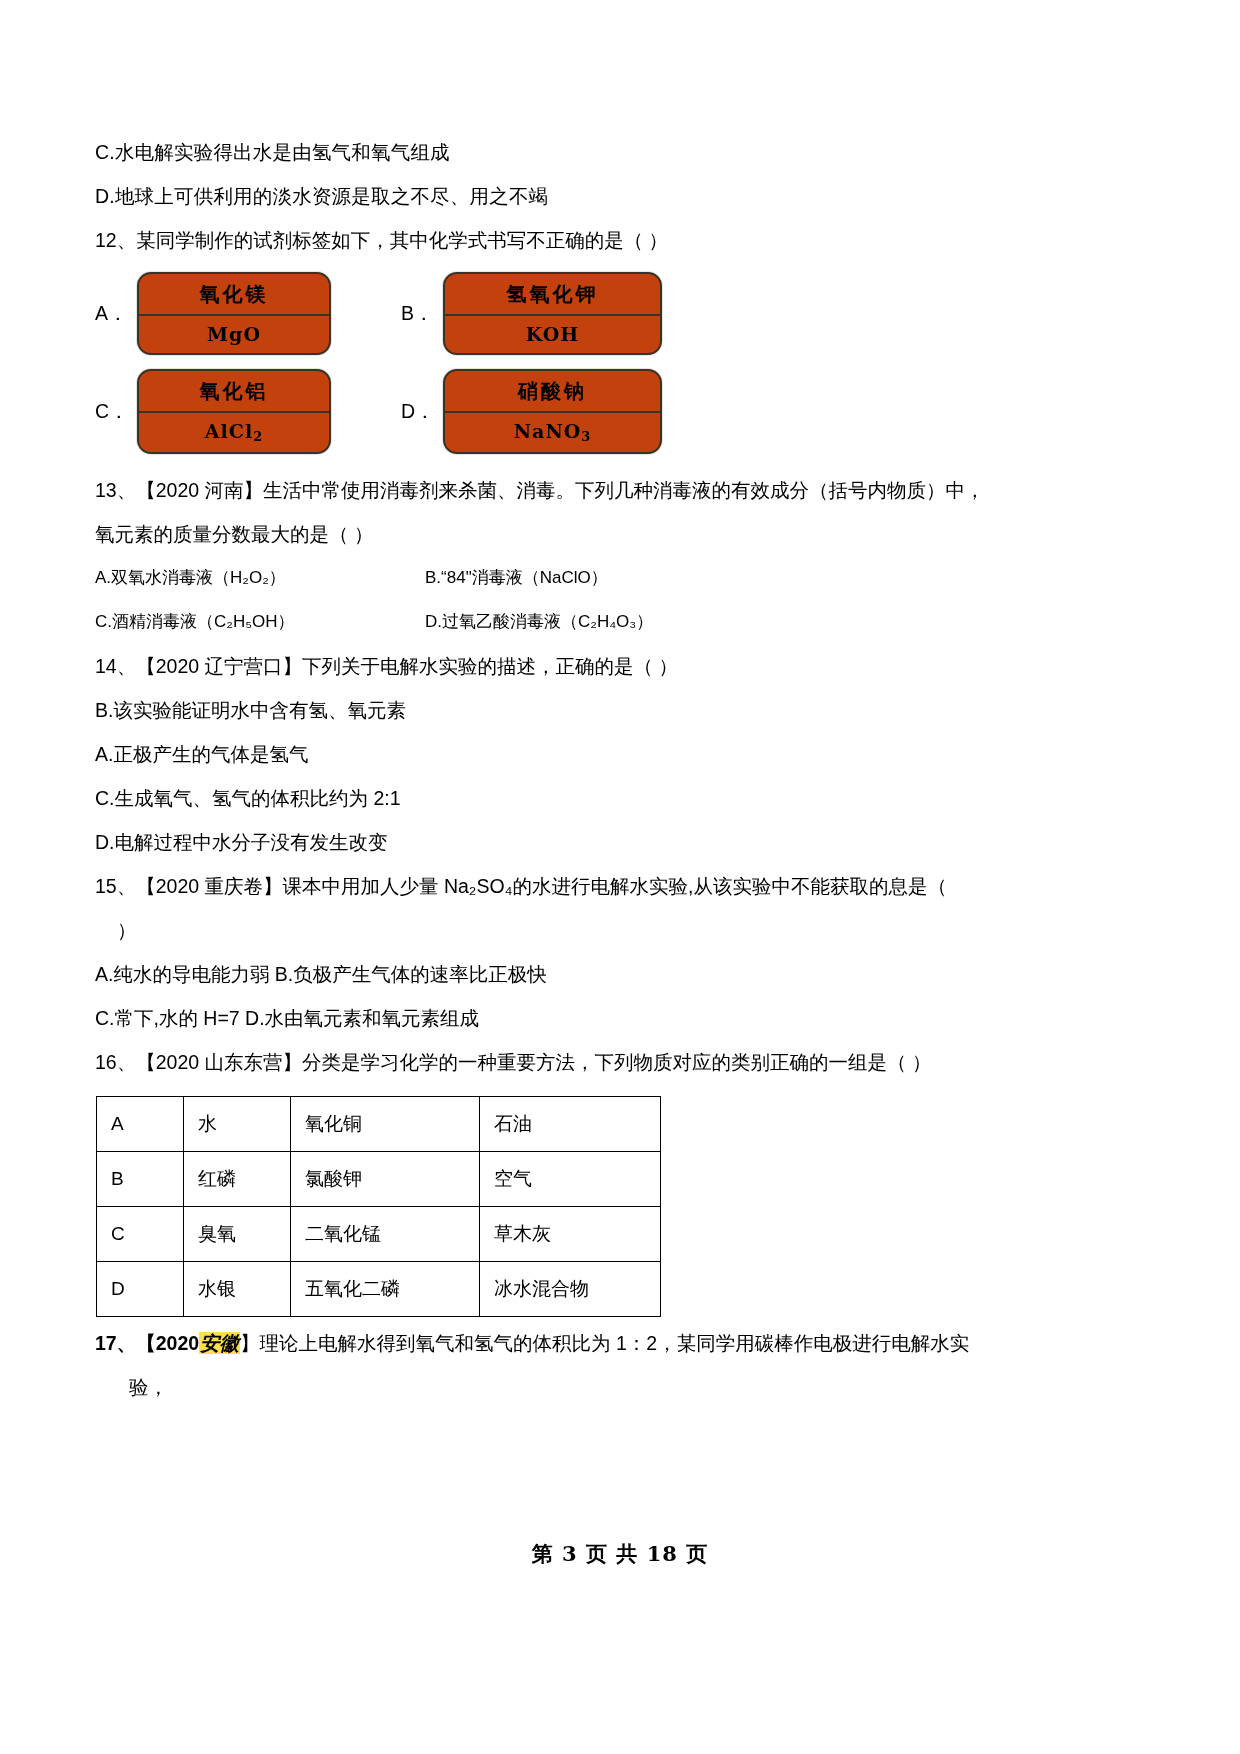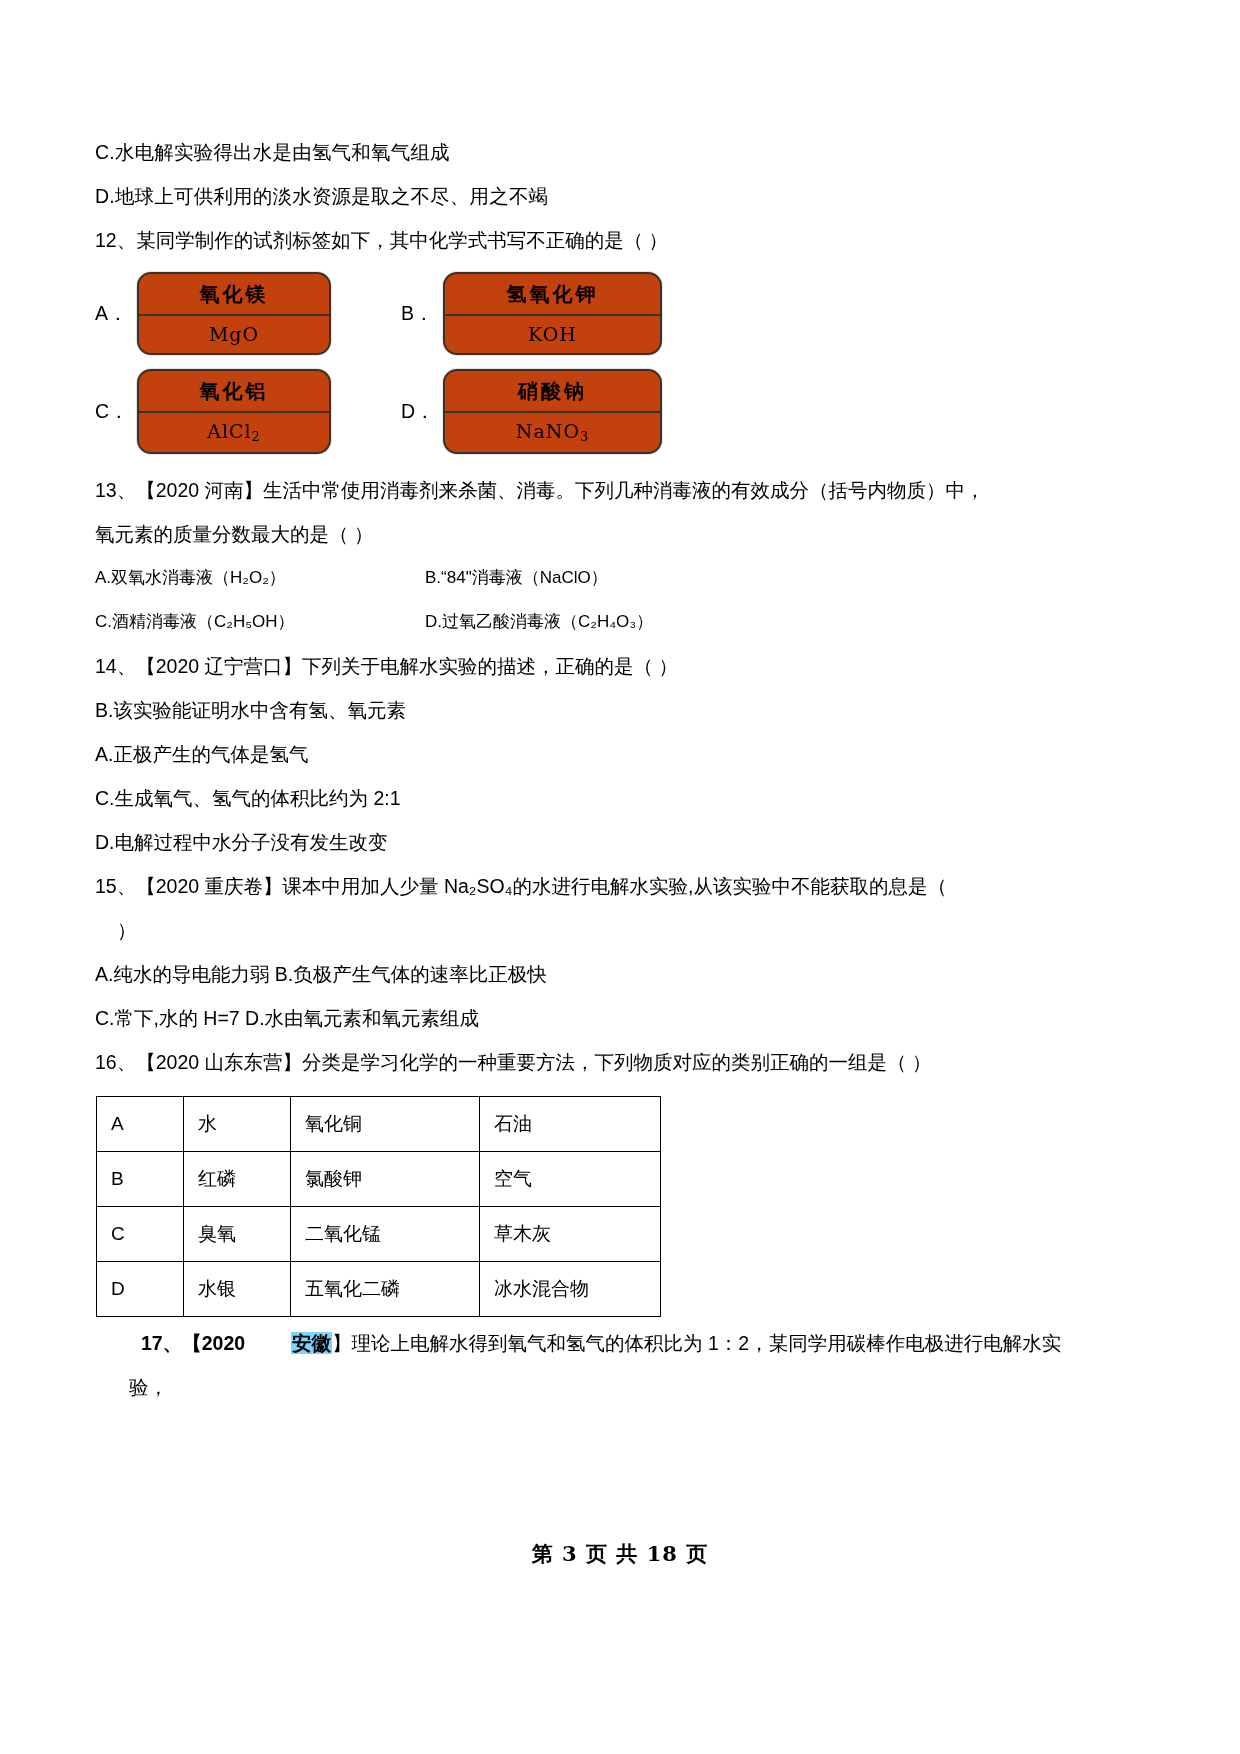--- a/index.html
+++ b/index.html
@@ -25,21 +25,21 @@
   .line{
     font-size:19.5px;
     line-height:44px;
     white-space:nowrap;
     letter-spacing:0.2px;
   }
   .q{
     font-size:19.5px;
     line-height:44px;
   }
-  .qnum{font-weight:bold;margin-left:46px;}
+  .qnum{font-weight:bold;}
   sub{font-size:0.68em; vertical-align:-0.25em;}
   .opt-row{
     display:flex;
     font-size:17px;
     line-height:44px;
     align-items:flex-end;
   }
   .opt-row .c1{width:330px;}
   .opt-row .c2{width:auto;}
 
@@ -71,21 +71,21 @@
     font-family:"DejaVu Serif","Liberation Serif",serif;
     font-weight:bold;
     font-size:20px;
     padding:7px 0 6px;
     letter-spacing:3px;
     border-bottom:2px solid #3a3226;
   }
   .reagent .bot{
     text-align:center;
     font-family:"DejaVu Serif","Liberation Serif",serif;
-    font-weight:normal;
+    font-weight:bold;
     font-size:19px;
     padding:7px 8px 8px;
     letter-spacing:1px;
     border-radius:13px;
   }
   .reagent.wide{width:215px;}
   .spacer-b{width:70px;}
 
   
   table.cls{
@@ -99,22 +99,23 @@
     padding:13px 14px;
     vertical-align:middle;
     height:28px;
   }
   table.cls td.c0{width:58px;}
   table.cls td.c1{width:78px;}
   table.cls td.c2{width:160px;}
   table.cls td.c3{width:152px;}
 
   .hl{
-    background:#7dd3fc;
+    background:#fde047;
     padding:0 1px;
+    font-style:italic;
   }
   .footer{
     position:absolute;
     left:0;
     top:1540px;
     width:1240px;
     text-align:center;
     font-family:"DejaVu Serif","Liberation Serif",serif;
     font-weight:bold;
     font-size:21px;

